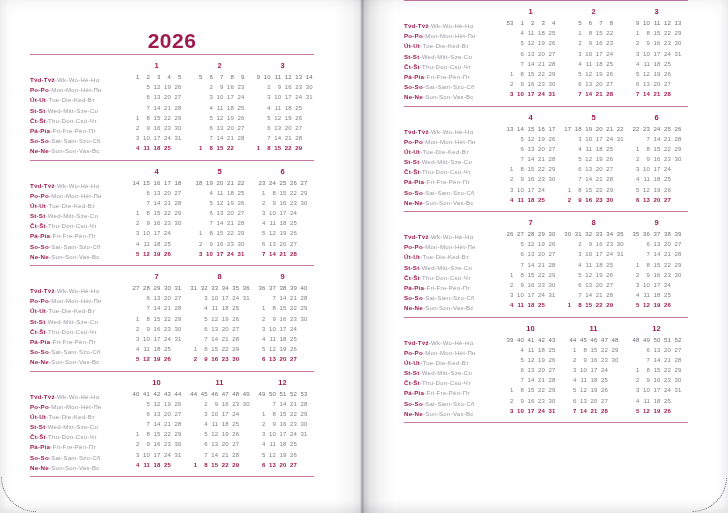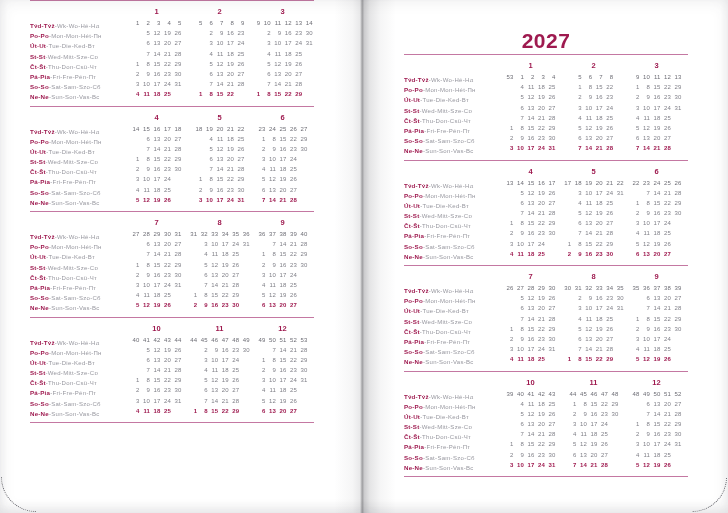--- a/index.html
+++ b/index.html
@@ -63,20 +63,21 @@
   }
   .corner.bl .arc{left:1px;top:-35px;}
   .corner.br .arc{left:-35px;top:-35px;}
 </style>
 </head>
 <body>
 
 <div class="spread">
   <div class="page left">
     <div class="content">
+      <div class="year-title">2026</div>
       <div class="blocks">
           <div class="block">
             <div class="labels">
               <div class="lbl-spacer"></div>
               <div class="row-label"><span class="lp">Týd-Týž</span><span class="ls">-Wk-Wo-Hé-Нд</span></div>
               <div class="row-label"><span class="lp">Po-Po</span><span class="ls">-Mon-Mon-Hét-Пн</span></div>
               <div class="row-label"><span class="lp">Út-Ut</span><span class="ls">-Tue-Die-Ked-Вт</span></div>
               <div class="row-label"><span class="lp">St-St</span><span class="ls">-Wed-Mitt-Sze-Ср</span></div>
               <div class="row-label"><span class="lp">Čt-Št</span><span class="ls">-Thu-Don-Csü-Чт</span></div>
               <div class="row-label"><span class="lp">Pá-Pia</span><span class="ls">-Fri-Fre-Pén-Пт</span></div>
@@ -693,21 +694,20 @@
                   <div class="cell su"></div>
                 </div>
               </div>
             </div>
           </div>
         </div>
     </div>
   </div>
   <div class="page right">
     <div class="content">
-      <div class="year-title">2027</div>
       <div class="blocks">
           <div class="block">
             <div class="labels">
               <div class="lbl-spacer"></div>
               <div class="row-label"><span class="lp">Týd-Týž</span><span class="ls">-Wk-Wo-Hé-Нд</span></div>
               <div class="row-label"><span class="lp">Po-Po</span><span class="ls">-Mon-Mon-Hét-Пн</span></div>
               <div class="row-label"><span class="lp">Út-Ut</span><span class="ls">-Tue-Die-Ked-Вт</span></div>
               <div class="row-label"><span class="lp">St-St</span><span class="ls">-Wed-Mitt-Sze-Ср</span></div>
               <div class="row-label"><span class="lp">Čt-Št</span><span class="ls">-Thu-Don-Csü-Чт</span></div>
               <div class="row-label"><span class="lp">Pá-Pia</span><span class="ls">-Fri-Fre-Pén-Пт</span></div>

